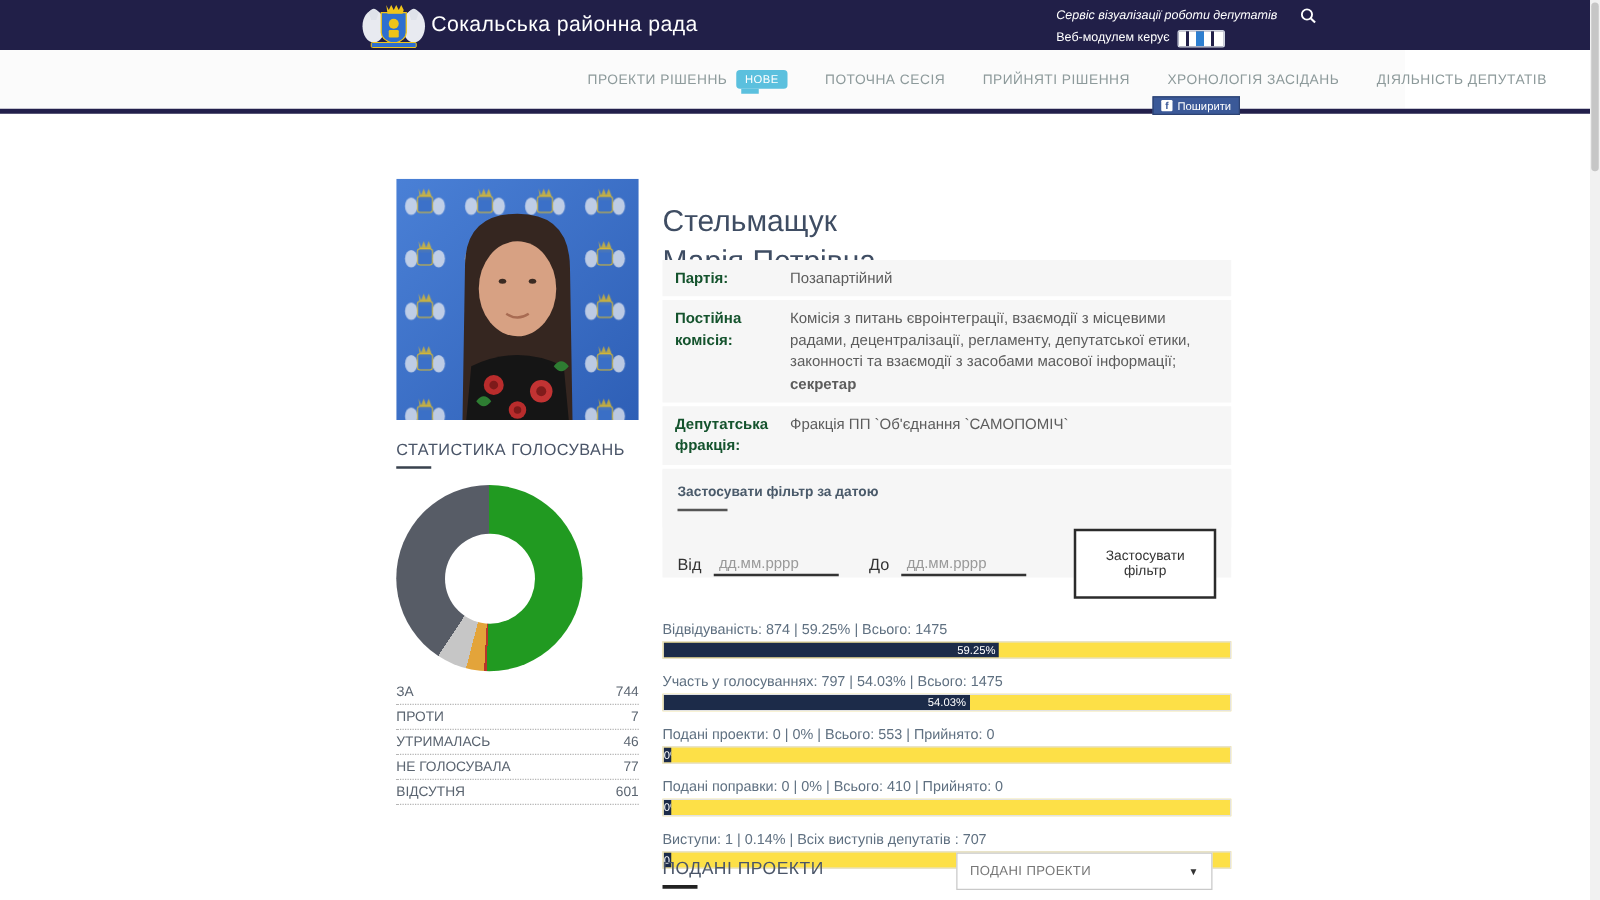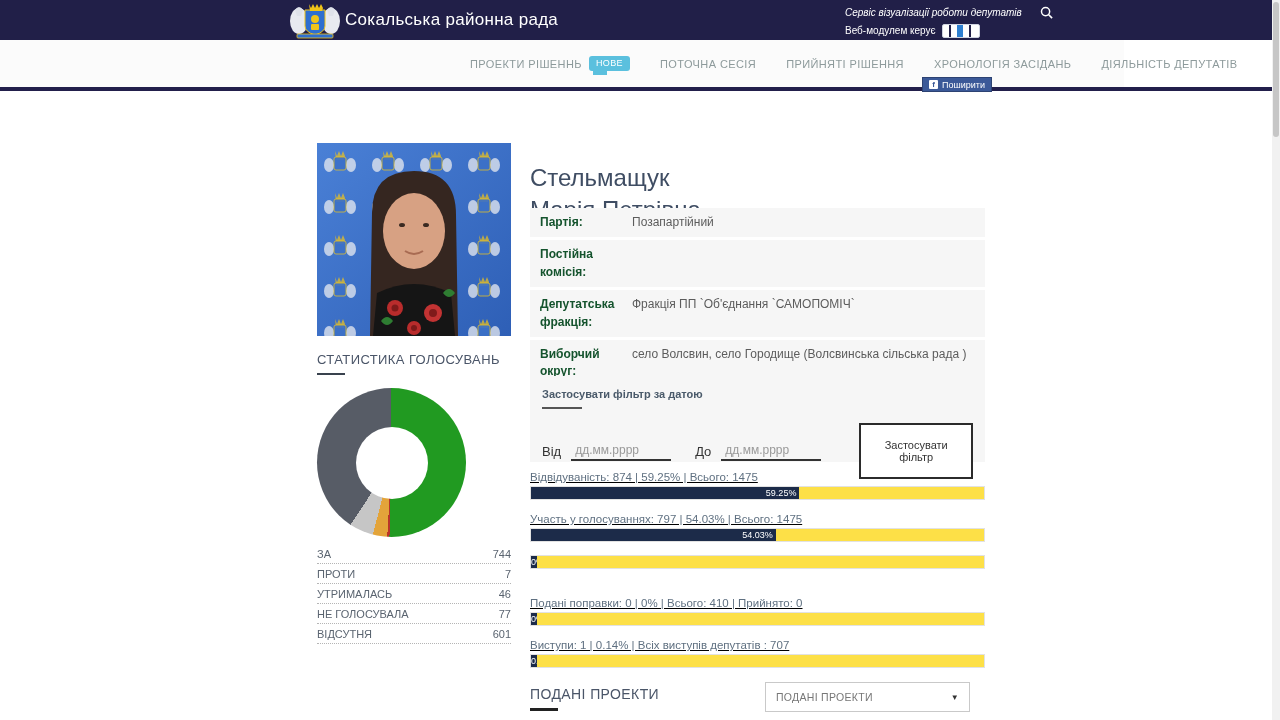--- a/index.html
+++ b/index.html
@@ -61,21 +61,21 @@
   .filter-head{font-size:11px;color:#4a5a6a;font-weight:bold;}
   .filter-underline{width:40px;height:2px;background:#555;margin-top:7px;}
   .filter-row{display:flex;align-items:center;margin-top:14px;gap:10px;}
   .filter-label{font-size:13px;color:#333;}
   .date-input{width:100px;border:none;border-bottom:2px solid #333;background:transparent;
               font-size:12px;color:#444;padding:2px 4px;outline:none;font-family:inherit;}
   .date-input::placeholder{color:#9a9a9a;}
   .apply-btn{margin-left:28px;border:2px solid #2b2b2b;background:#fff;font-size:11px;color:#333;
              padding:14px 14px;cursor:pointer;font-family:inherit;}
 
-  .bars{position:absolute;left:530px;top:471px;width:455px;text-decoration:underline;}
+  .bars{position:absolute;left:530px;top:498px;width:455px;}
   .bar-block{height:42px;}
   .bar-label{font-size:11.5px;color:#5f7081;height:15px;}
   .bar-track{position:relative;width:455px;height:14px;background:#fde047;border:1px solid #e2e2e2;overflow:hidden;}
   .bar-fill{position:absolute;left:0;top:0;height:100%;background:#1c2b49;color:#fff;font-size:9px;
             line-height:12px;text-align:right;padding-right:3px;white-space:nowrap;overflow:hidden;}
 
   .projects-head{position:absolute;left:530px;top:686px;}
   .projects-head .sec-head{font-size:14px;}
   .projects-head .sec-underline{height:3px;background:#222;}
   .projects-select{position:absolute;left:765px;top:682px;width:205px;height:30px;border:1px solid #c9c9c9;
@@ -209,20 +209,24 @@
     <div>Марія Петрівна</div>
   </div>
 
   <div class="info-table">
     <div class="info-row">
       <div class="info-label">Партія:</div>
       <div class="info-value">Позапартійний</div>
     </div>
     <div class="info-row">
       <div class="info-label">Постійна комісія:</div>
+      <div class="info-value">
+        <span>Комісія з питань євроінтеграції, взаємодії з місцевими радами, децентралізації, регламенту, депутатської етики, законності та взаємодії з засобами масової інформації;</span>
+        <b>секретар</b>
+      </div>
     </div>
     <div class="info-row">
       <div class="info-label">Депутатська фракція:</div>
       <div class="info-value">Фракція ПП `Об'єднання `САМОПОМІЧ`</div>
     </div>
     <div class="info-row">
       <div class="info-label">Виборчий округ:</div>
       <div class="info-value">село Волсвин, село Городище (Волсвинська сільська рада )</div>
     </div>
   </div>
@@ -246,20 +250,21 @@
         <div class="bar-fill fill" style="width: 59.25%;"><span>59.25%</span></div>
       </div>
     </div>
     <div class="bar-block">
       <div class="bar-label">Участь у голосуваннях: 797 | 54.03% | Всього: 1475</div>
       <div class="bar-track">
         <div class="bar-fill fill" style="width: 54.03%;"><span>54.03%</span></div>
       </div>
     </div>
     <div class="bar-block">
+      <div class="bar-label">Подані проекти: 0 | 0% | Всього: 553 | Прийнято: 0</div>
       <div class="bar-track">
         <div class="bar-fill fill" style="width: 1.4%;"><span>0%</span></div>
       </div>
     </div>
     <div class="bar-block">
       <div class="bar-label">Подані поправки: 0 | 0% | Всього: 410 | Прийнято: 0</div>
       <div class="bar-track">
         <div class="bar-fill fill" style="width: 1.4%;"><span>0%</span></div>
       </div>
     </div>

